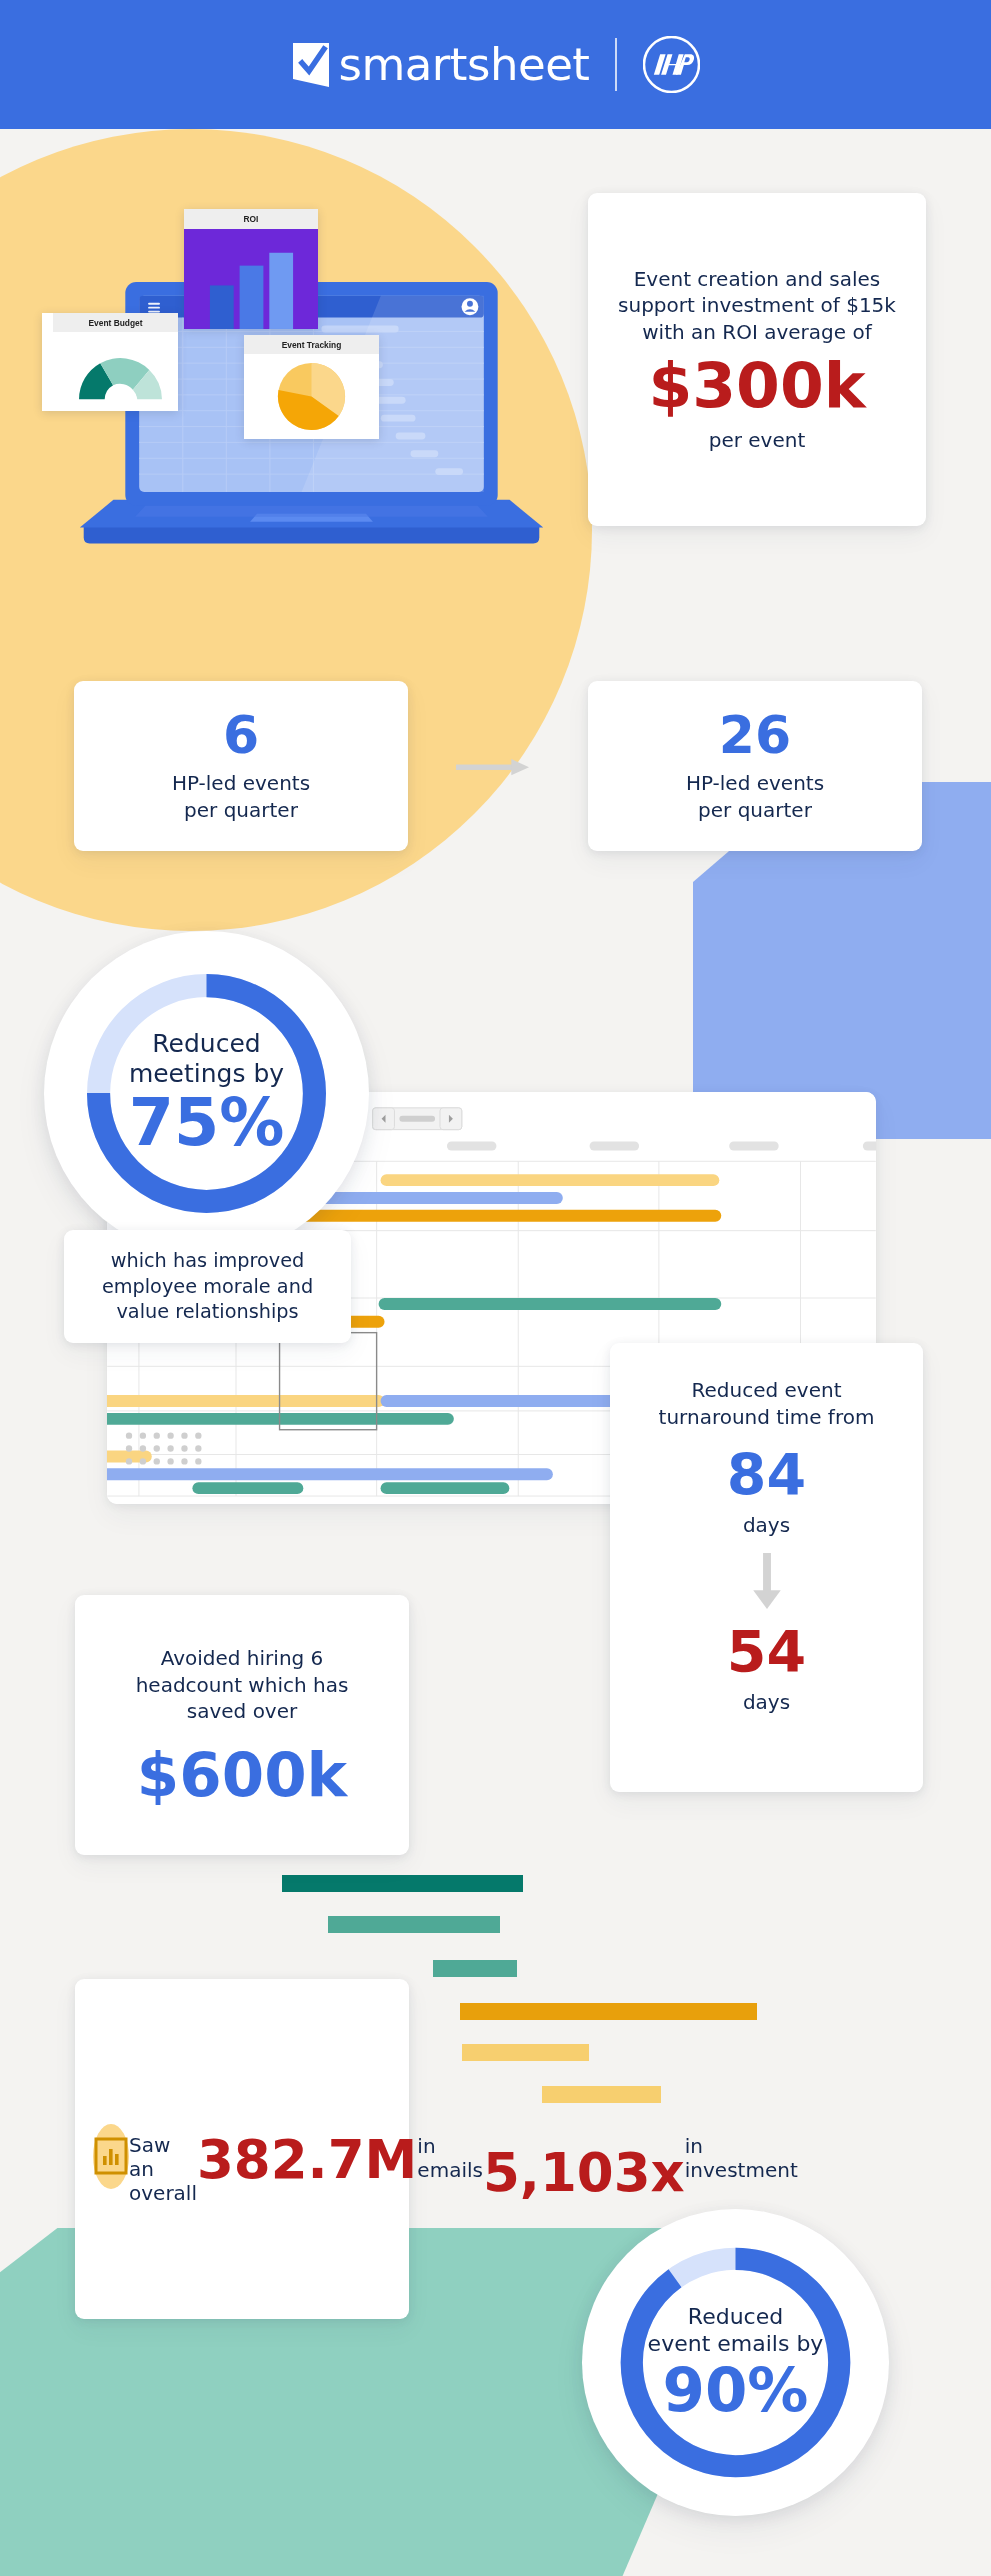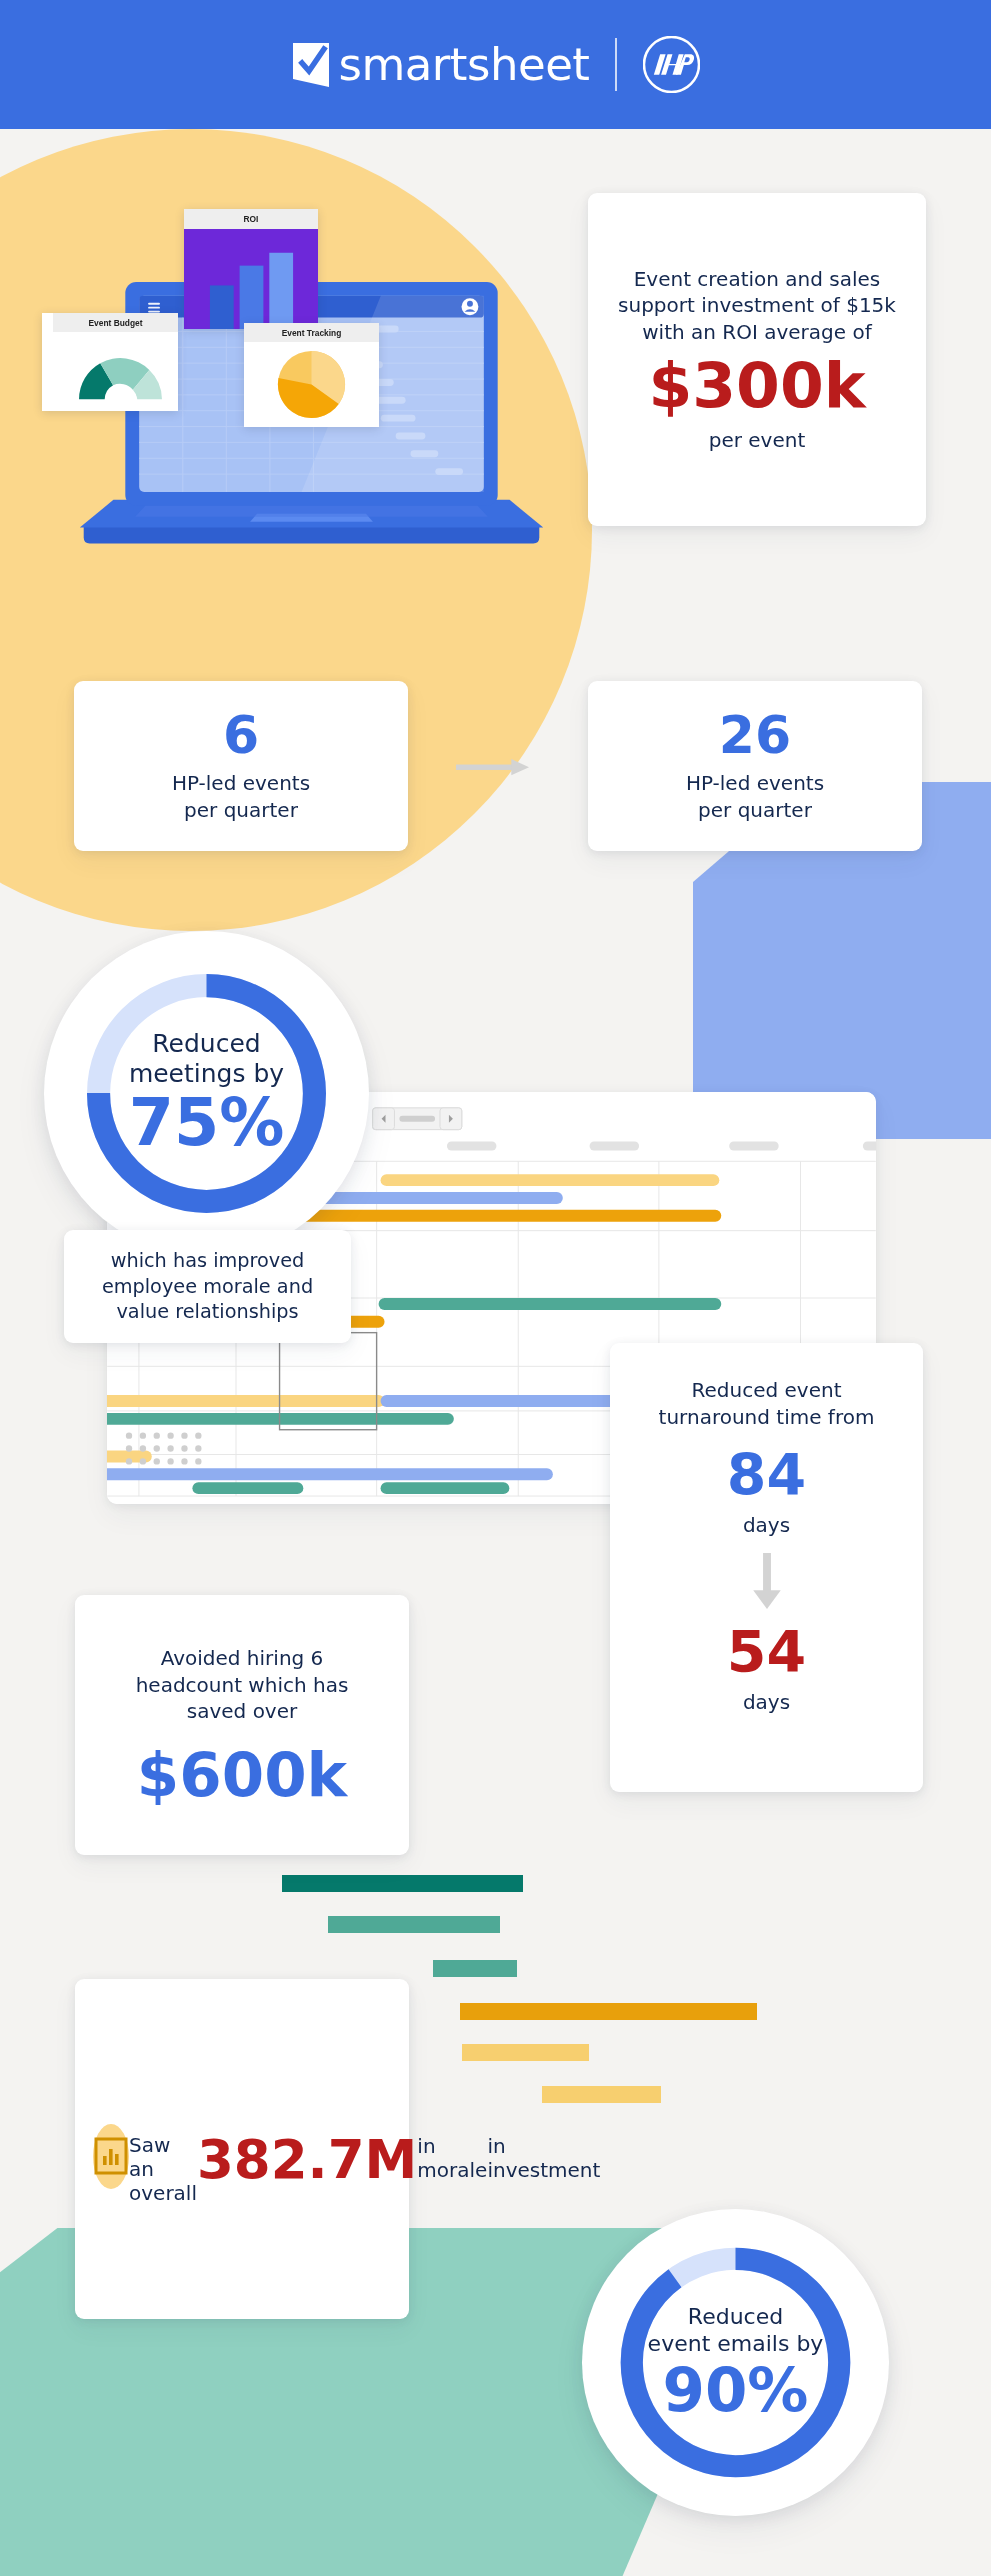--- a/index.html
+++ b/index.html
@@ -272,21 +272,21 @@
   <div style="height:19px;background:#eeeeee;display:flex;align-items:center;justify-content:center;
               font-size:8.4px;font-weight:700;color:#222;font-family:'Liberation Sans',sans-serif;">Event Budget</div>
   <svg width="136" height="79" viewBox="0 0 137 80">
     <path d="M26 68 A42 42 0 0 1 47.5 31.6 L60.5 54 A17 17 0 0 0 52 68 Z" fill="#05796b"></path>
     <path d="M47.5 31.6 A42 42 0 0 1 97.2 38.5 L80.5 58.6 A17 17 0 0 0 60.5 54 Z" fill="#8ecfc0"></path>
     <path d="M97.2 38.5 A42 42 0 0 1 110 68 L85 68 A17 17 0 0 0 80.5 58.6 Z" fill="#bee3d9"></path>
     <path d="M52 68 A17 17 0 0 1 85 68 Z" fill="#ffffff"></path>
   </svg>
 </div>
 
-<div style="position:absolute;left:244px;top:323px;width:135px;height:104px;background:#fff;
+<div style="position:absolute;left:244px;top:335px;width:135px;height:104px;background:#fff;
             box-shadow:0 2px 9px rgba(40,50,80,.16);z-index:34;">
   <div style="height:19px;background:#eeeeee;display:flex;align-items:center;justify-content:center;
               font-size:8.4px;font-weight:700;color:#222;font-family:'Liberation Sans',sans-serif;">Event Tracking</div>
   <svg width="135" height="85" viewBox="0 0 136 86">
     <circle cx="68" cy="43" r="34" fill="#f9c95f"></circle>
     <path d="M68 43 L68 9 A34 34 0 0 1 95.5 62.8 Z" fill="#fbd78b"></path>
     <path d="M68 43 L34.6 36.5 A34 34 0 0 0 95.5 62.8 Z" fill="#f5a606"></path>
   </svg>
 </div>
 
@@ -456,21 +456,22 @@
       <rect x="3" y="3" width="30" height="34" fill="none" stroke="#cf9000" stroke-width="3"></rect>
       <g fill="#cf9000">
         <rect x="10" y="20" width="3.6" height="9"></rect>
         <rect x="16" y="13" width="3.6" height="16"></rect>
         <rect x="22" y="18" width="3.6" height="11"></rect>
       </g>
     </svg>
   </div>
   <div class="cap">Saw an overall</div>
   <div class="big-orange v1">382.7M</div>
-  <div class="sub">in morale</div>
+  <div class="sub">in emails</div>
+  <div class="big-orange v2">5,103x</div>
   <div class="sub">in investment</div>
 </div>
 
 <div id="donut-emails">
   <svg class="ring" viewBox="0 0 100 100">
     <circle cx="50" cy="50" r="42" fill="none" stroke="#d6e2fb" stroke-width="9"></circle>
     <circle cx="50" cy="50" r="42" fill="none" stroke="#3a6ee0" stroke-width="9" stroke-dasharray="237.5 263.9" transform="rotate(-90 50 50)"></circle>
   </svg>
   <div class="dlabel">
     <div class="dtop">Reduced</div>

